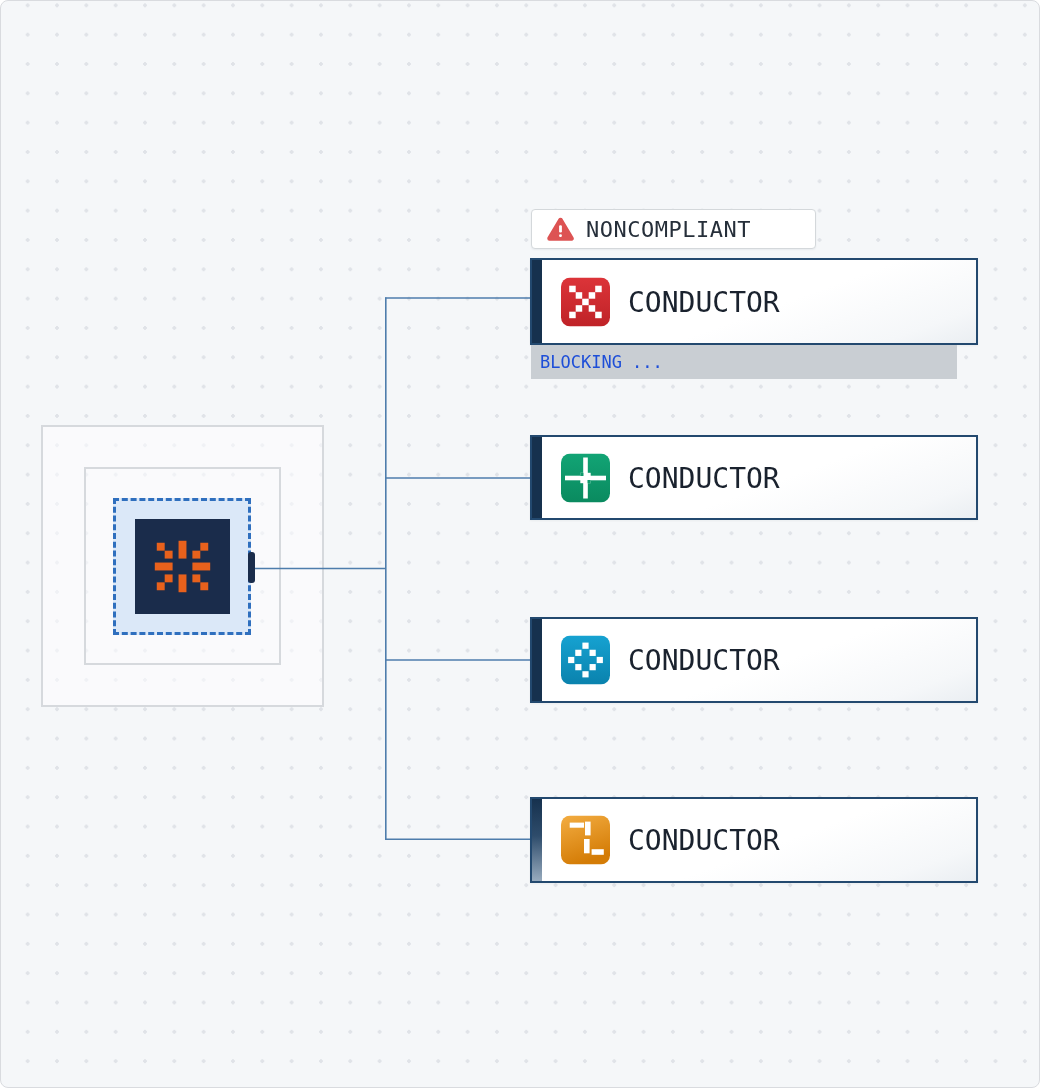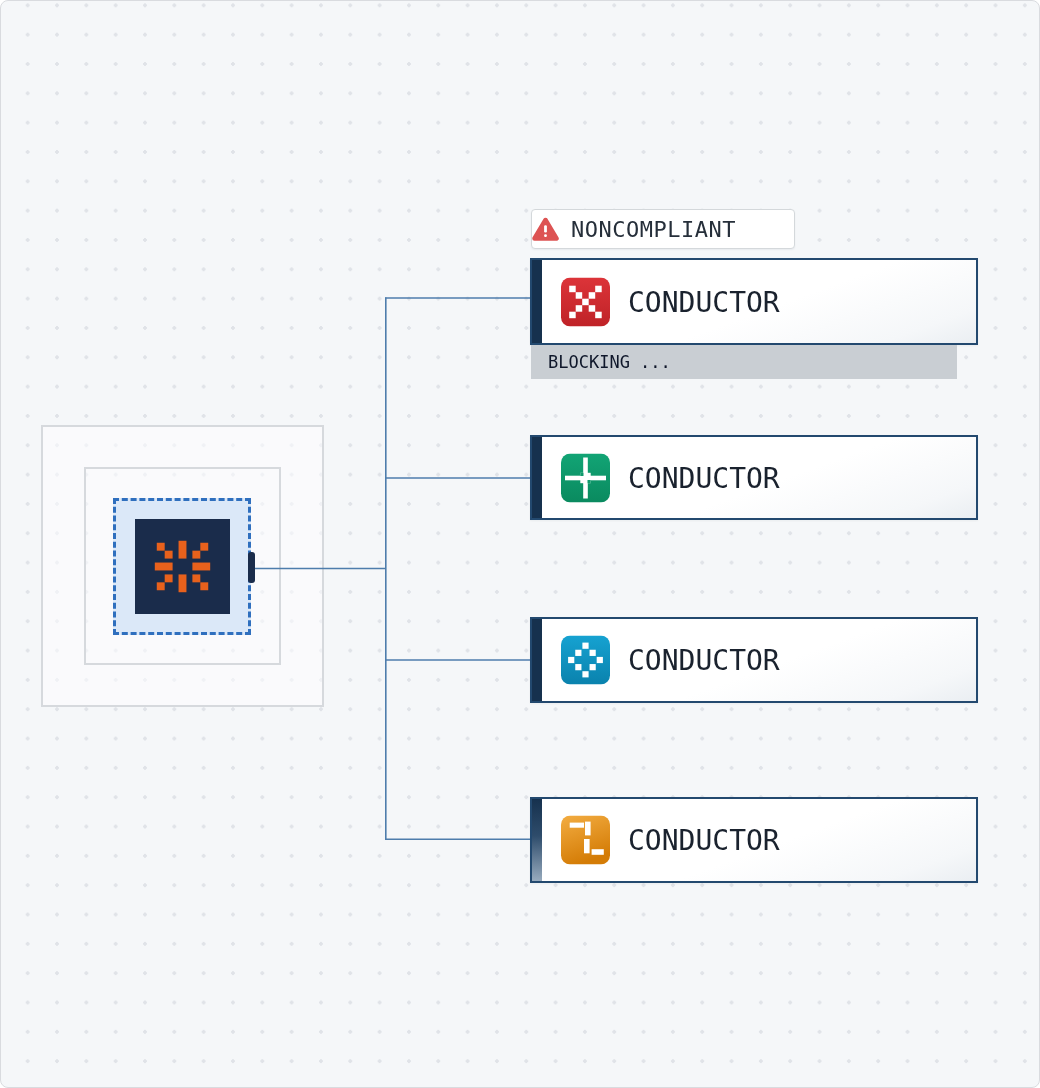--- a/index.html
+++ b/index.html
@@ -27,43 +27,43 @@
     background:#dbe8f8;border:3px dashed #2f6fbe;}
   .node-tile{left:134px;top:518px;width:95px;height:95px;
     background:#1a2c4b;}
   .node-tile svg{display:block;width:95px;height:95px;}
   .port{left:247px;top:551px;width:7px;height:31px;border-radius:3px;background:#1a2c4b;}
 
   
   .edges{left:0;top:0;width:1040px;height:1088px;pointer-events:none;}
 
   
-  .badge{left:530px;top:208px;width:264px;height:40px;
+  .badge{left:530px;top:208px;width:285px;height:40px;
     background:#ffffff;border:1px solid #d4d8db;border-radius:4px;
     box-shadow:0 1px 2px rgba(20,30,45,.06);
-    display:flex;align-items:center;}
+    display:flex;align-items:center;padding-left:15px;}
   .badge-label{margin-left:12px;font-size:22px;letter-spacing:.5px;color:#262f3a;}
 
   
   .card{left:529px;width:448px;height:85px;
     background:linear-gradient(160deg,#ffffff 55%,#f5f7f9 86%,#eaeef2 100%);
     border:2px solid #23496f;
     display:flex;align-items:center;
     box-shadow:0 1px 2px rgba(20,30,45,.05);}
   .card-bar{position:absolute;left:0;top:0;bottom:0;width:10px;background:#16314e;}
   .card-bar.fade{background:linear-gradient(180deg,#16314e 0%,#2e4c6b 45%,#98abbe 100%);}
   .pxicon{position:absolute;left:29px;top:50%;transform:translateY(-50%);
     width:49px;height:49px;display:block;}
   .card-label{position:absolute;left:96px;top:50%;transform:translateY(-50%);
     font-size:28px;color:#1a222e;letter-spacing:0;}
 
   
   .strip{left:530px;top:344px;width:426px;height:34px;background:#c9ced3;
     display:flex;align-items:center;padding-left:9px;}
-  .strip-label{font-size:17px;color:#0f172a;letter-spacing:0;margin-left:8px;}
+  .strip-label{font-size:17px;color:#1d4ed8;letter-spacing:0;}
 </style>
 </head>
 <body>
 
 <div class="canvas">
 
   <div class="abs outer-box"></div>
   <div class="abs inner-box"></div>
 
   <svg class="abs edges" width="1040" height="1088" viewBox="0 0 1040 1088">

